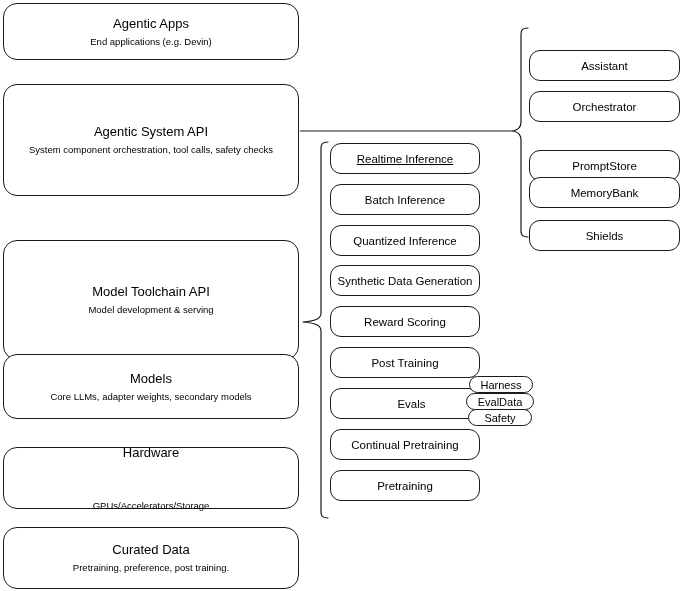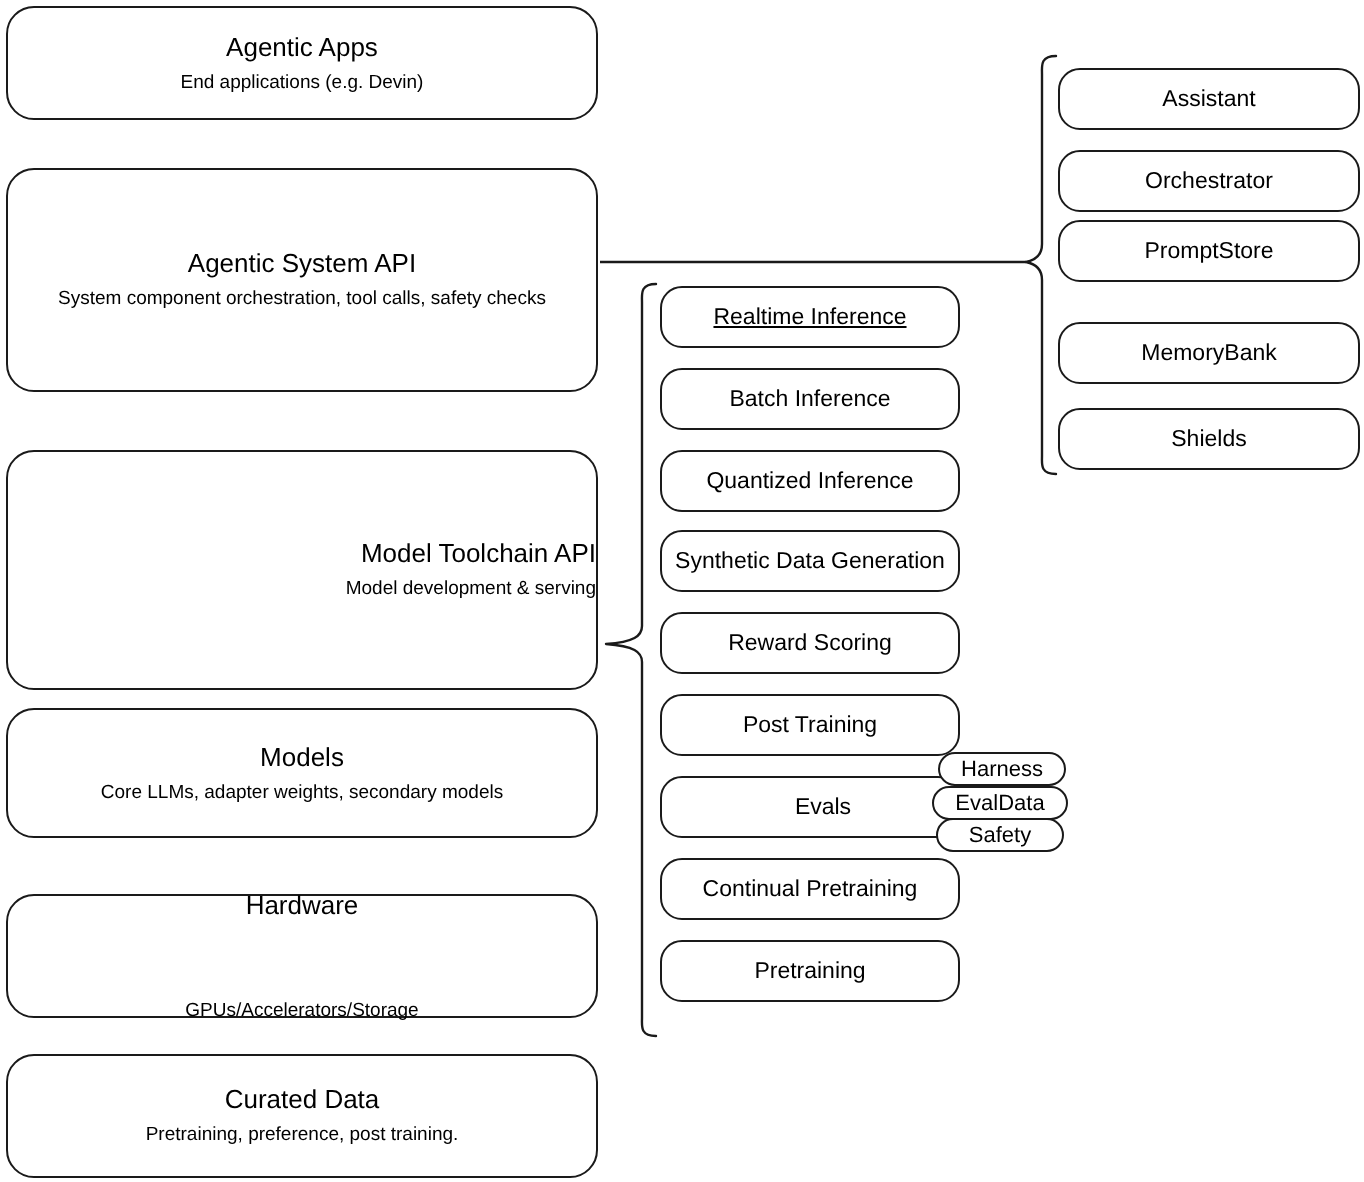--- a/index.html
+++ b/index.html
@@ -50,20 +50,21 @@
     height: 31px;
     font-size: 11.5px;
   }
   
   .comp {
     border-radius: 11px;
     left: 529px;
     width: 151px;
     height: 31px;
     font-size: 11.5px;
+    margin-top: 16px;
   }
   
   .badge {
     position: absolute;
     box-sizing: border-box;
     background: #ffffff;
     border: 1px solid #1a1a1a;
     border-radius: 999px;
     height: 17px;
     display: flex;
@@ -113,21 +114,21 @@
   <div class="node layer" style="top:3px;height:57px;">
     <div class="title">Agentic Apps</div>
     <div class="subtitle">End applications (e.g. Devin)</div>
   </div>
 
   <div class="node layer" style="top:84px;height:112px;">
     <div class="title">Agentic System API</div>
     <div class="subtitle">System component orchestration, tool calls, safety checks</div>
   </div>
 
-  <div class="node layer" style="top:225px;height:120px;align-items:flex-end;">
+  <div class="node layer" style="top:240px;height:120px;">
     <div class="title">Model Toolchain API</div>
     <div class="subtitle">Model development &amp; serving</div>
   </div>
 
   <div class="node layer" style="top:354px;height:65px;">
     <div class="title">Models</div>
     <div class="subtitle">Core LLMs, adapter weights, secondary models</div>
   </div>
 
   <div class="node layer" style="top:447px;height:62px;gap:35px;">
@@ -177,21 +178,21 @@
   <div class="badge" style="left:468px;top:409px;width:64px;">
     <span>Safety</span>
   </div>
 
   <div class="node comp" style="top:34px;">
     <span>Assistant</span>
   </div>
   <div class="node comp" style="top:75px;">
     <span>Orchestrator</span>
   </div>
-  <div class="node comp" style="top:110px;">
+  <div class="node comp" style="top:134px;">
     <span>PromptStore</span>
   </div>
   <div class="node comp" style="top:161px;">
     <span>MemoryBank</span>
   </div>
   <div class="node comp" style="top:204px;">
     <span>Shields</span>
   </div>
 
 </div>

